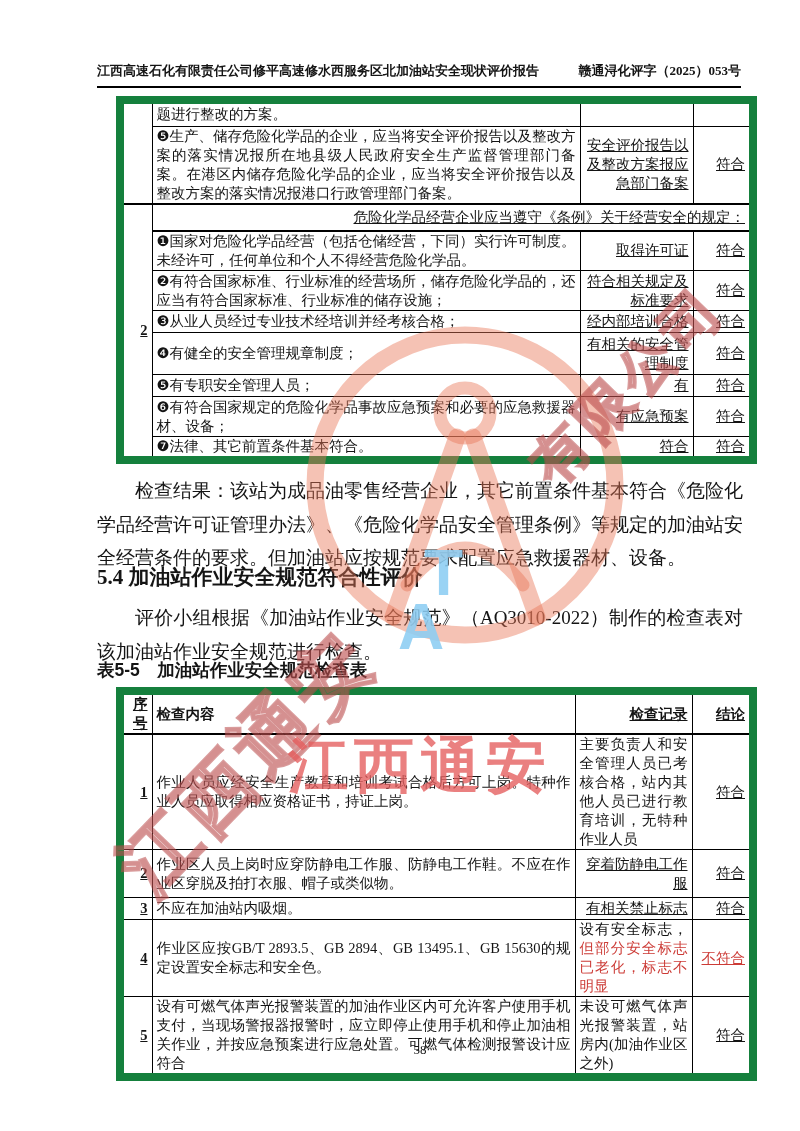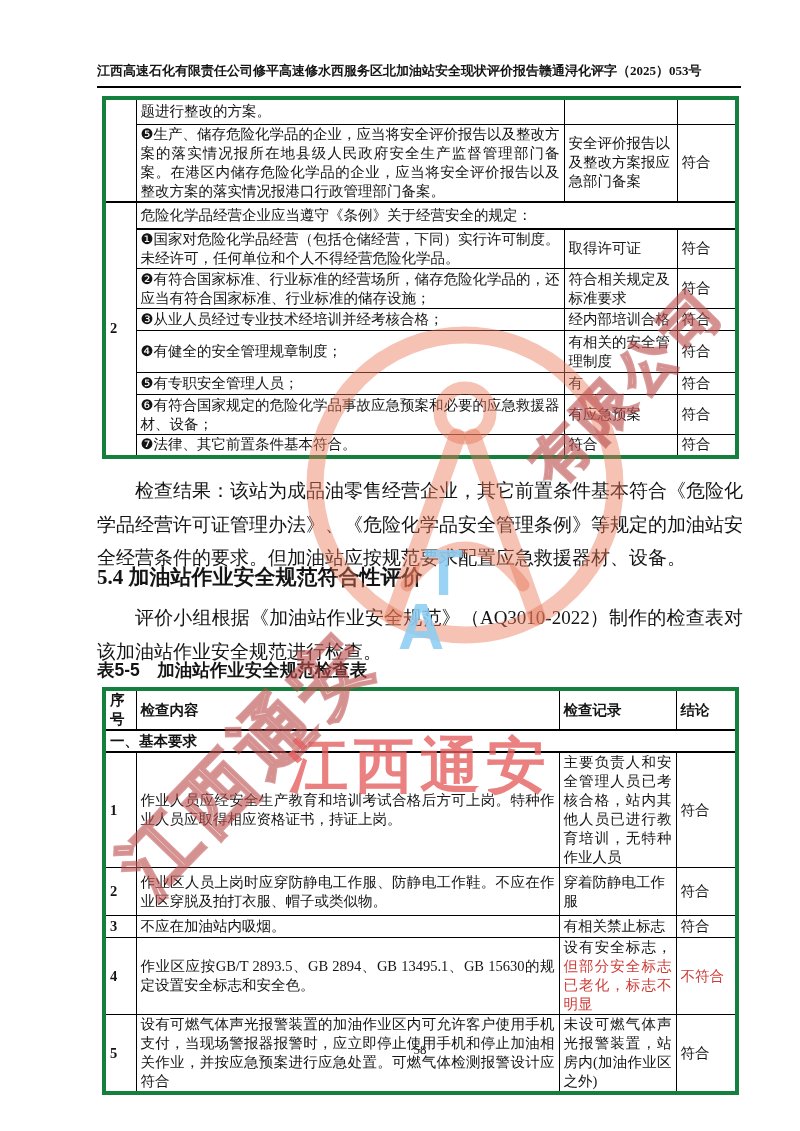--- a/index.html
+++ b/index.html
@@ -4,35 +4,35 @@
 <style>
   html,body{margin:0;padding:0;background:#e8e8e8;}
   .page{
     position:relative;width:800px;height:1131px;margin:0 auto;
     background:#ffffff;overflow:hidden;
     font-family:"Liberation Serif","DejaVu Serif",serif;color:#141414;
   }
   
   .doc-header{
     position:absolute;left:97px;top:62px;width:644px;
-    display:flex;align-items:flex-end;
+    display:flex;justify-content:space-between;align-items:flex-end;
     font-size:13px;font-weight:bold;
     border-bottom:2px solid #000;padding-bottom:6px;
   }
   
   table{border-collapse:collapse;table-layout:fixed;}
-  .tbl{position:absolute;left:102px;width:637px;border:4px solid #15803d;}
+  .tbl{position:absolute;left:116px;width:637px;border:8px solid #15803d;}
   .tbl td,.tbl th{
     border:1px solid #000;font-size:14.5px;line-height:19px;
     padding:0 4px;vertical-align:middle;font-weight:normal;overflow:hidden;
   }
   .t1{top:96px;}
   .t2{top:687px;}
   .cell-content{text-align:justify;}
-  .cen{text-align:left;}
+  .cen{text-align:right;text-decoration:underline;}
   .thick-top td{border-top:2px solid #000;}
   .thick-bottom td,.thick-bottom th{border-bottom:2px solid #000;margin-top:41px;}
   .hdr-row th{font-weight:bold;font-size:14.5px;}
   .group-row td{font-weight:bold;}
   .red{color:#cc3b36;}
   
   .para{
     position:absolute;left:97px;width:646px;
     font-size:19px;line-height:33.5px;text-align:justify;text-indent:2em;
   }
@@ -158,23 +158,20 @@
         <col style="width:117px">
         <col style="width:61px">
       </colgroup>
     <tbody>
         <tr style="height:24px" class="hdr-row thick-bottom">
       <th class="cen">序号</th>
       <th style="text-align:left">检查内容</th>
       <th class="cen">检查记录</th>
       <th class="cen">结论</th>
     </tr>
-    <tr style="height:22px" class="group-row thick-bottom">
-      <td colspan="4" class="cen">一、基本要求</td>
-    </tr>
     <tr style="height:103px">
       <td class="cen" style="font-weight:bold">1</td>
       <td class="cell-content">作业人员应经安全生产教育和培训考试合格后方可上岗。特种作业人员应取得相应资格证书，持证上岗。</td>
       <td class="cell-content">主要负责人和安全管理人员已考核合格，站内其他人员已进行教育培训，无特种作业人员</td>
       <td class="cen">符合</td>
     </tr>
     <tr style="height:48px">
       <td class="cen" style="font-weight:bold">2</td>
       <td class="cell-content">作业区人员上岗时应穿防静电工作服、防静电工作鞋。不应在作业区穿脱及拍打衣服、帽子或类似物。</td>
       <td class="cen">穿着防静电工作服</td>

